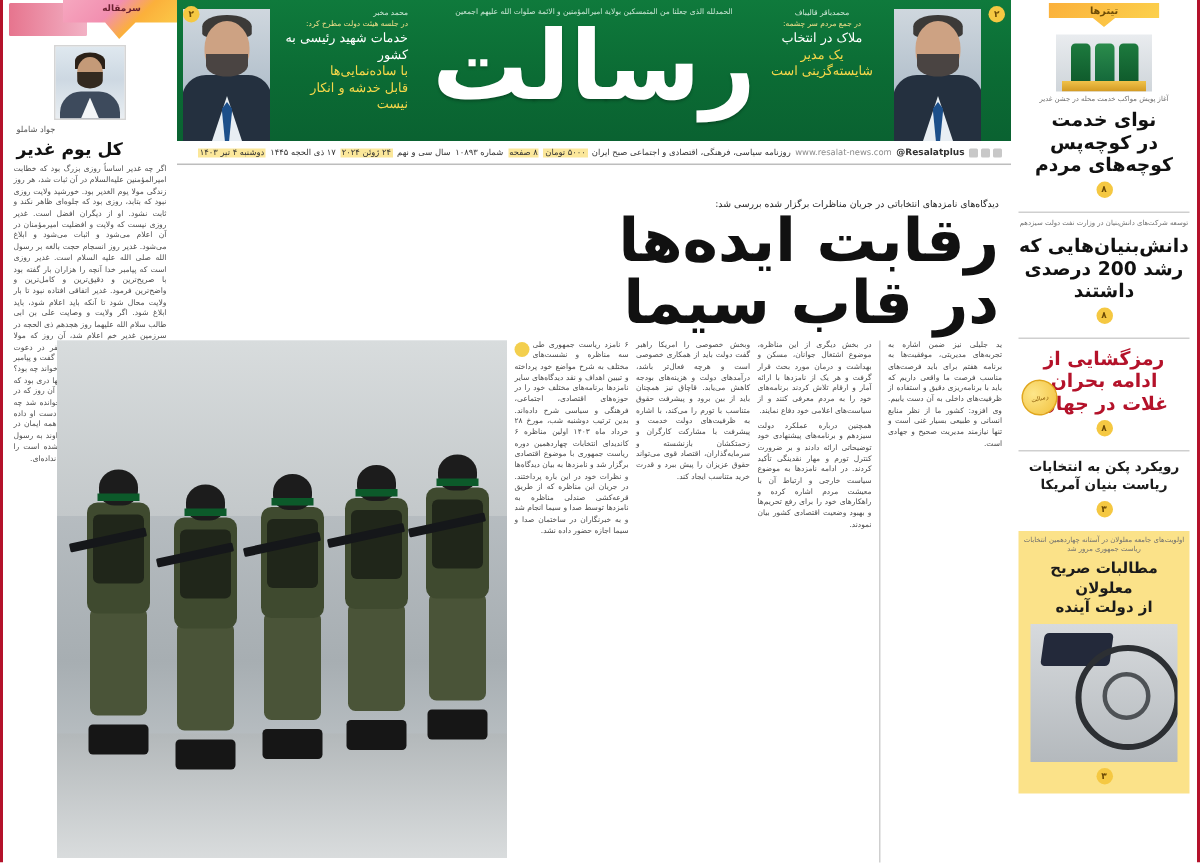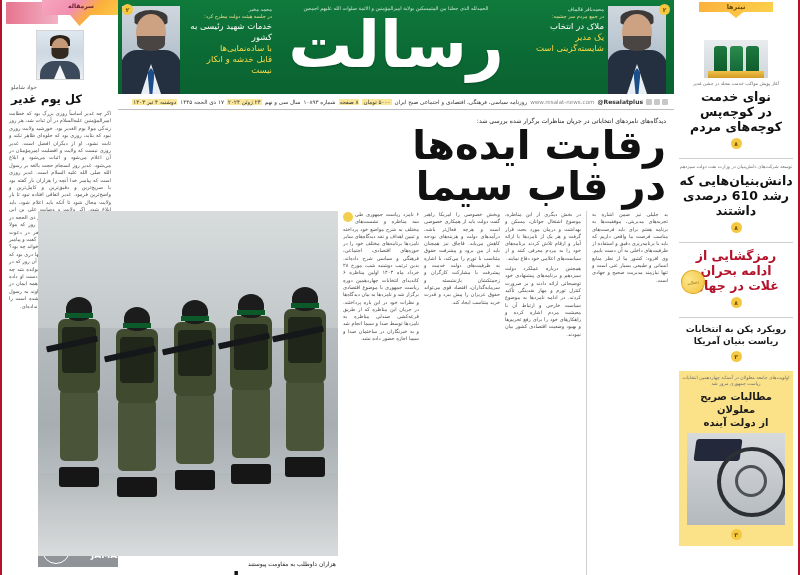--- a/index.html
+++ b/index.html
@@ -95,21 +95,21 @@
   .mast-name{
     position:absolute;left:0;right:0;top:6px;text-align:center;
     color:#fff;font-size:64px;font-weight:bold;line-height:78px;
     letter-spacing:-2px;text-shadow:0 1px 2px rgba(0,0,0,.25);
   }
   .mast-bism{
     position:absolute;left:0;right:0;top:5px;text-align:center;
     color:#dff3e6;font-size:5px;opacity:.9;
   }
   .mast-side{position:absolute;top:6px;width:150px;}
-  .mast-side.right{right:8px;text-align:right;}
+  .mast-side.right{right:20px;text-align:center;}
   .mast-side.left{left:4px;text-align:left;}
   .mast-portrait{
     position:absolute;top:0;width:58px;height:88px;overflow:hidden;
     background:linear-gradient(180deg,#cfd7de,#9fb0bf);
   }
   .mast-portrait.p-right{right:0;}
   .mast-portrait.p-left{left:0;}
   .mp-head{position:absolute;left:50%;top:8px;transform:translateX(-50%);
     width:30px;height:36px;border-radius:50% 50% 44% 44%;background:#cda283;}
   .mp-hair{position:absolute;left:50%;top:4px;transform:translateX(-50%);
@@ -141,21 +141,21 @@
   }
   .datebar .hl{background:#fbe79a;padding:0 1px;}
   .datebar .site{color:#8a8a8a;}
   .datebar .handle{color:#333;font-weight:bold;font-size:6px;direction:ltr;}
   .datebar .socials{display:flex;gap:2px;align-items:center;}
   .datebar .sico{width:6px;height:6px;background:#c8c8c8;border-radius:1px;}
 
   
   .main{
     position:absolute;left:118px;top:111px;width:556px;height:464px;
-    background:#fff;box-sizing:border-box;padding:4px 6px 0 6px;
+    background:#fff;box-sizing:border-box;padding:20px 6px 0 6px;
   }
   .kicker{
     font-size:6.2px;color:#222;text-align:right;margin:2px 2px 1px 0;
   }
   .headline{
     text-align:right;font-weight:bold;color:#111;
     font-size:40px;line-height:41px;letter-spacing:-2px;margin:0 2px;
   }
   .content-row{display:flex;align-items:flex-start;gap:5px;margin-top:4px;}
   .photo-block{width:300px;}
@@ -201,21 +201,21 @@
     float:left;width:10px;height:10px;border-radius:50%;background:#f3cf4e;
     margin:1px 2px 1px 0;
   }
 
   
   .rightcol{
     position:absolute;left:674px;top:0;width:126px;height:575px;
     background:#fff;box-sizing:border-box;border-right:2px solid #b4122a;
     padding:0 5px;
   }
-  .titr-tag{position:relative;width:74px;height:16px;margin:2px auto 20px auto;}
+  .titr-tag{position:relative;width:74px;height:16px;margin:2px auto 3px auto;}
   .titr-tag .tri{
     position:absolute;inset:0;
     background:linear-gradient(135deg,#fbb03b,#fcd34d);
     clip-path:polygon(0 0,100% 0,100% 62%,60% 62%,50% 100%,40% 62%,0 62%);
   }
   .titr-tag .lbl{
     position:absolute;top:1px;left:0;right:0;text-align:center;
     font-size:6.5px;color:#6b4a06;font-weight:bold;
   }
   .sb-item{padding:2px 0 3px 0;}
@@ -457,21 +457,21 @@
       <div class="sb-kicker">آغاز پویش مواکب خدمت محله در جشن غدیر</div>
       <div class="sb-title">نوای خدمت</div>
       <div class="sb-title">در کوچه‌پس کوچه‌های مردم</div>
       <div class="pagebadge sb-badge" style="position:relative;">۸</div>
     </div>
     <div class="sb-divider"></div>
 
     <div class="sb-item">
       <div class="sb-kicker">توسعه شرکت‌های دانش‌بنیان در وزارت نفت دولت سیزدهم</div>
       <div class="sb-title">دانش‌بنیان‌هایی که</div>
-      <div class="sb-title">رشد 610 درصدی</div>
+      <div class="sb-title">رشد 200 درصدی</div>
       <div class="sb-title">داشتند</div>
       <div class="pagebadge sb-badge" style="position:relative;">۸</div>
     </div>
     <div class="sb-divider"></div>
 
     <div class="sb-item" style="position:relative;">
       <div class="sb-seal">رسالت</div>
       <div class="sb-title red">رمزگشایی از</div>
       <div class="sb-title red">ادامه بحران</div>
       <div class="sb-title red">غلات در جهان</div>

